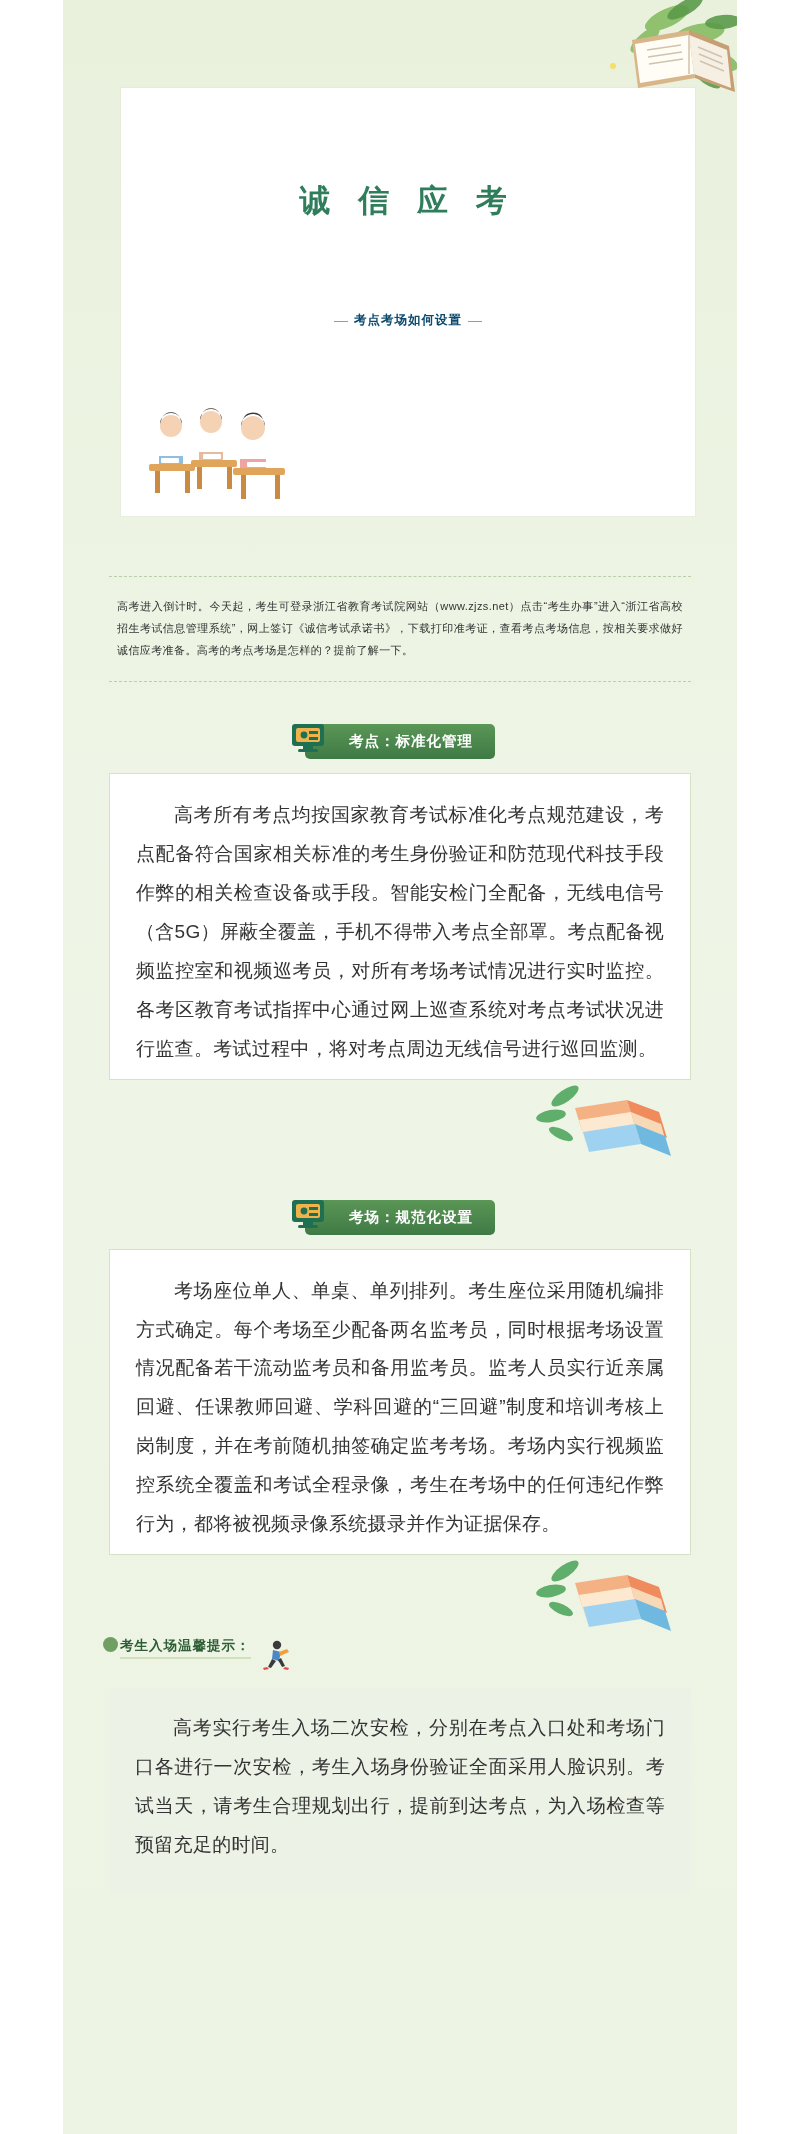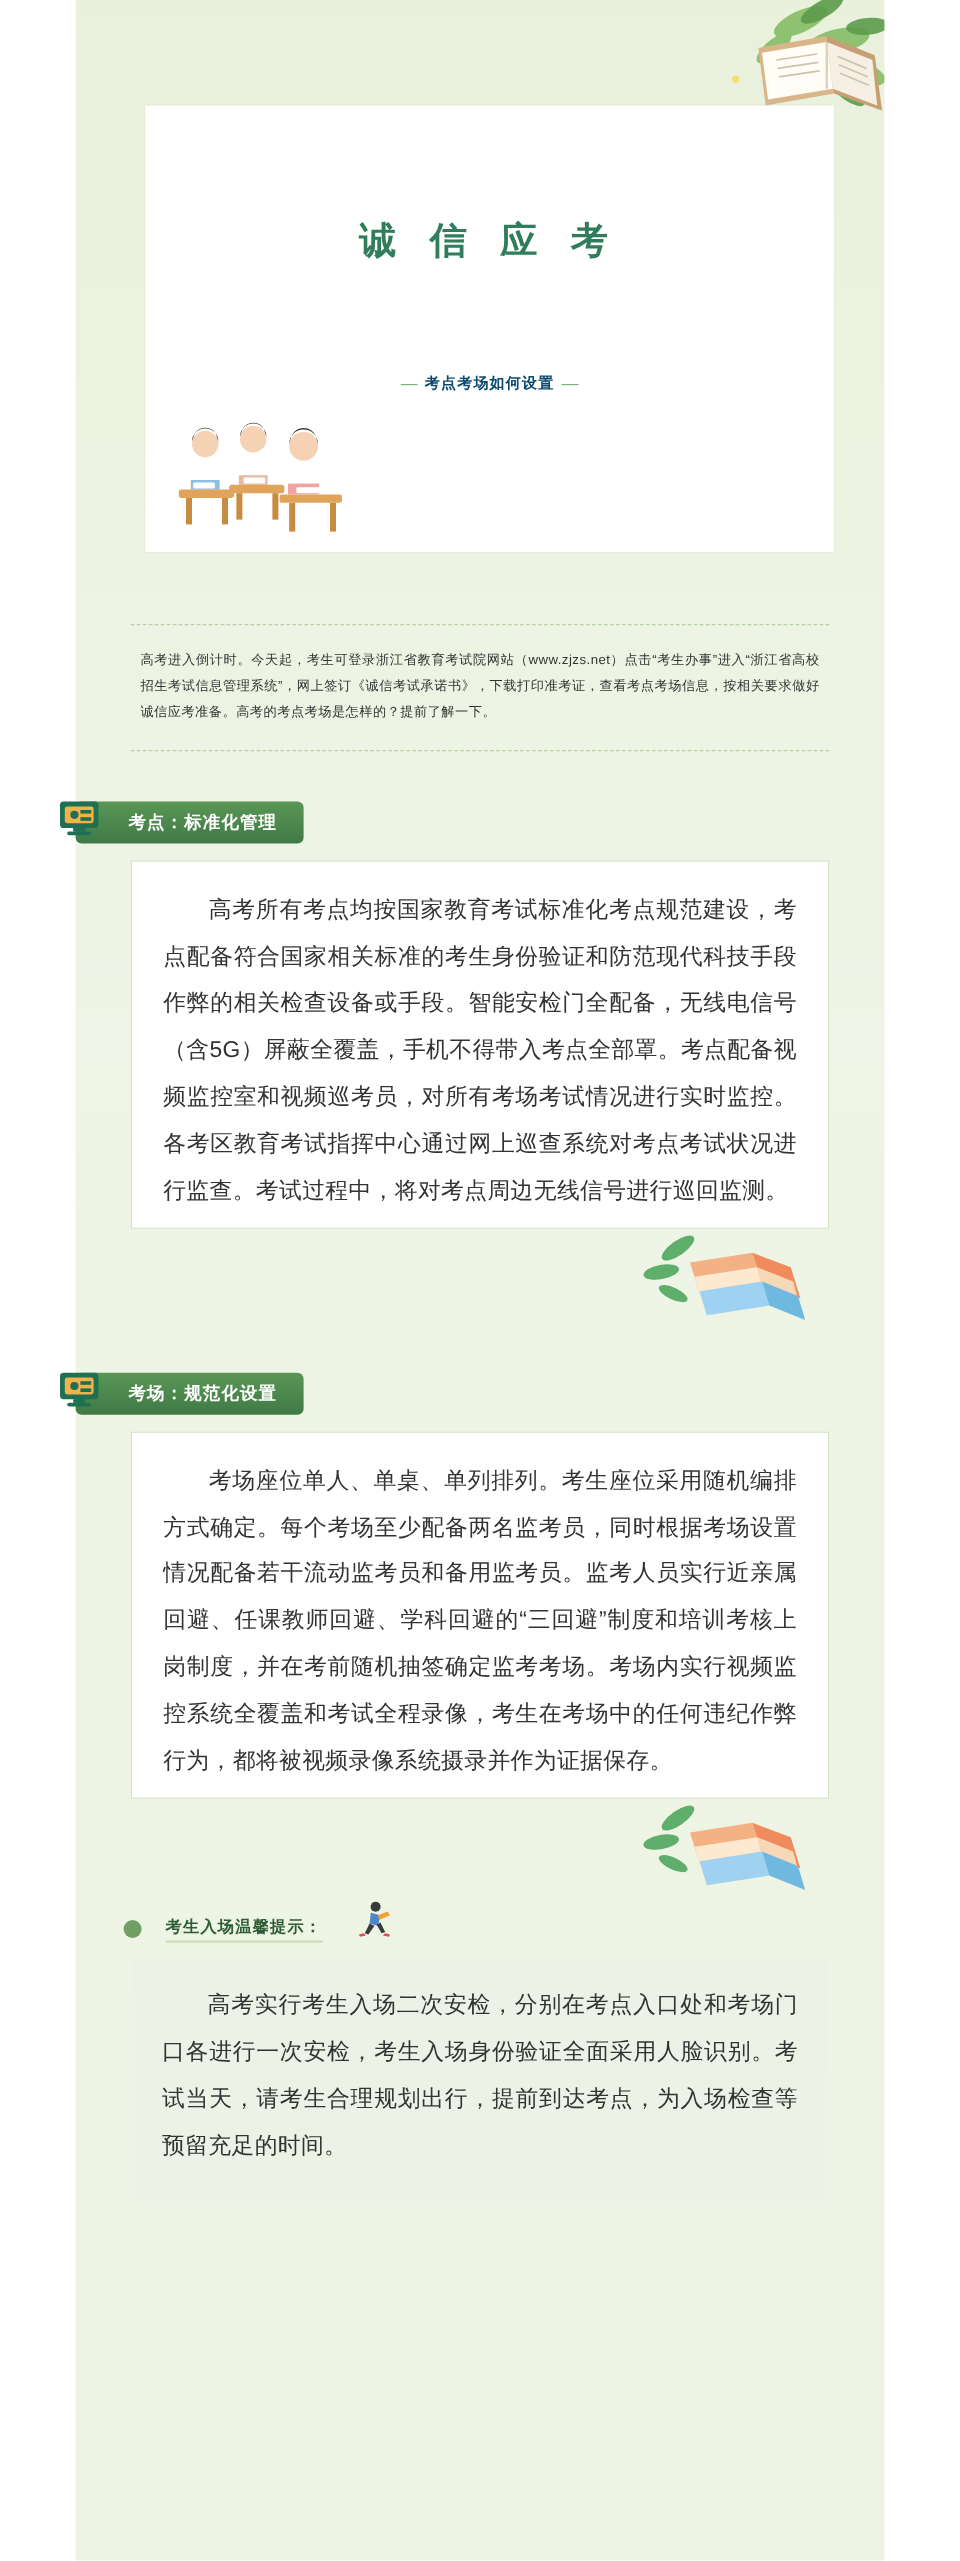--- a/index.html
+++ b/index.html
@@ -35,21 +35,21 @@
     right: 0;
     top: 0;
     width: 320px;
     height: 140px;
     pointer-events: none;
   }
   .hero {
     position: relative;
     margin: 88px 42px 0 58px;
     background: #ffffff;
-    height: 372px;
+    height: 428px;
     box-shadow: 0 0 0 1px rgba(0,0,0,0.02);
   }
   .hero-title {
     padding-top: 92px;
     text-align: center;
     font-size: 31px;
     letter-spacing: 10px;
     font-weight: bold;
     color: #2f7d5a;
     font-family: "Liberation Serif", serif;
@@ -97,20 +97,21 @@
     font-size: 11px;
     line-height: 2.0;
     color: #333333;
     text-align: justify;
     letter-spacing: .4px;
   }
 
   
   .section-head {
     margin-top: 42px;
+    text-align: center;
   }
   .ribbon {
     display: inline-block;
     position: relative;
     background: #4e8b4f;
     background: linear-gradient(180deg,#5a9655,#3f7a46);
     color: #ffffff;
     font-size: 14.5px;
     font-weight: bold;
     border-radius: 5px;
@@ -142,22 +143,22 @@
     position: relative;
     height: 78px;
     margin-right: 46px;
   }
   .books-deco svg { position: absolute; right: 10px; top: -6px; }
 
   
   .tips-head {
     margin: 4px 46px 0 40px;
     display: flex;
-    align-items: flex-end;
-    gap: 20px;
+    align-items: flex-start;
+    gap: 2px;
   }
   .tips-dot {
     width: 15px; height: 15px; border-radius: 50%;
     background: #6f9f62;
     flex: none;
   }
   .tips-title {
     font-size: 13.5px;
     font-weight: bold;
     color: #2d5d35;

